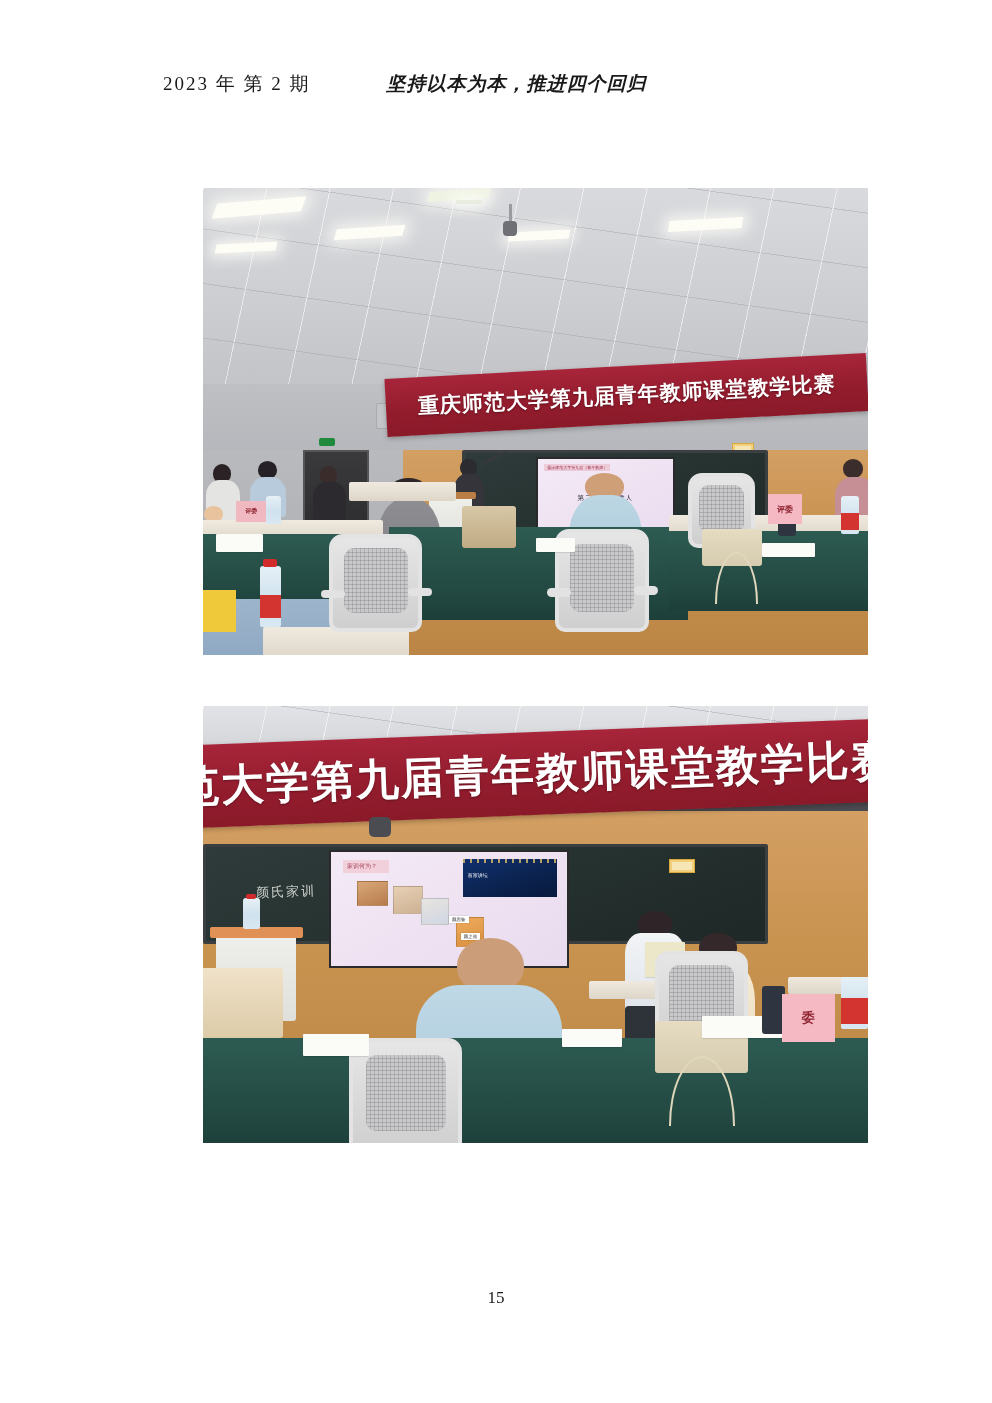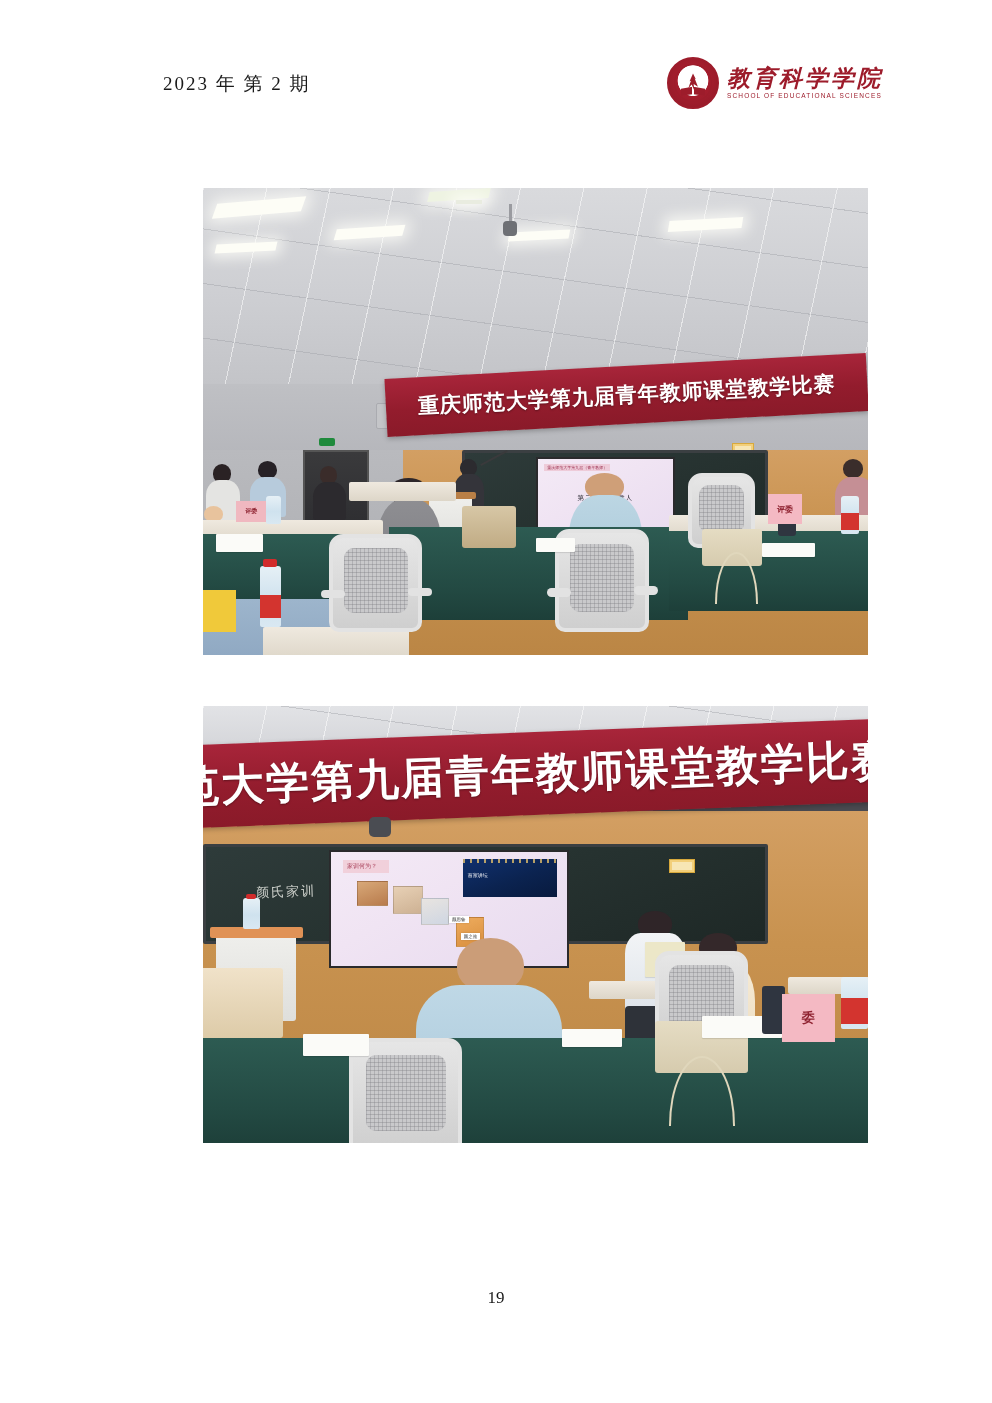--- a/index.html
+++ b/index.html
@@ -374,31 +374,22 @@
     font-size:17px;
     color:#1a1a1a;
     font-family:"Liberation Serif","DejaVu Serif",serif;
   }
 </style>
 </head>
 <body>
 
 <div class="page-header">
   <span class="issue-line">2023 年 第 2 期</span>
-
-  <div class="brand-logo">
-    <div class="seal">
-      <div class="seal-flame"></div>
-      <div class="seal-book"></div>
-    </div>
-    <div class="brand-text">
-      <div class="brand-cn">教育科学学院</div>
-      <div class="brand-en">SCHOOL OF EDUCATIONAL SCIENCES</div>
-    </div>
-  </div>
+  <span class="slogan">坚持以本为本，推进四个回归</span>
+
 </div>
 
 <figure class="photo" id="photo-1">
   <div class="scene">
 
     <div class="ceiling">
       <div class="light l1"></div>
       <div class="light l2"></div>
       <div class="light l3"></div>
       <div class="light l4"></div>
@@ -606,13 +597,13 @@
     <div class="paper" style="left:54%;top:74%;width:9%;height:4%;"></div>
     <div class="paper" style="left:75%;top:71%;width:12%;height:5%;"></div>
     <div class="flask" style="left:84%;top:64%;width:3.5%;height:11%;"></div>
     <div class="bottle" style="left:96%;top:62%;width:4%;height:12%;">
       <div class="bottle-lbl" style="left:0;top:40%;width:100%;height:50%;"></div>
     </div>
     <div class="placard" style="left:87%;top:66%;width:8%;height:11%;font-size:13px;">委</div>
   </div>
 </figure>
 
-<div class="page-number">19</div>
+<div class="page-number">15</div>
 
 </body></html>

